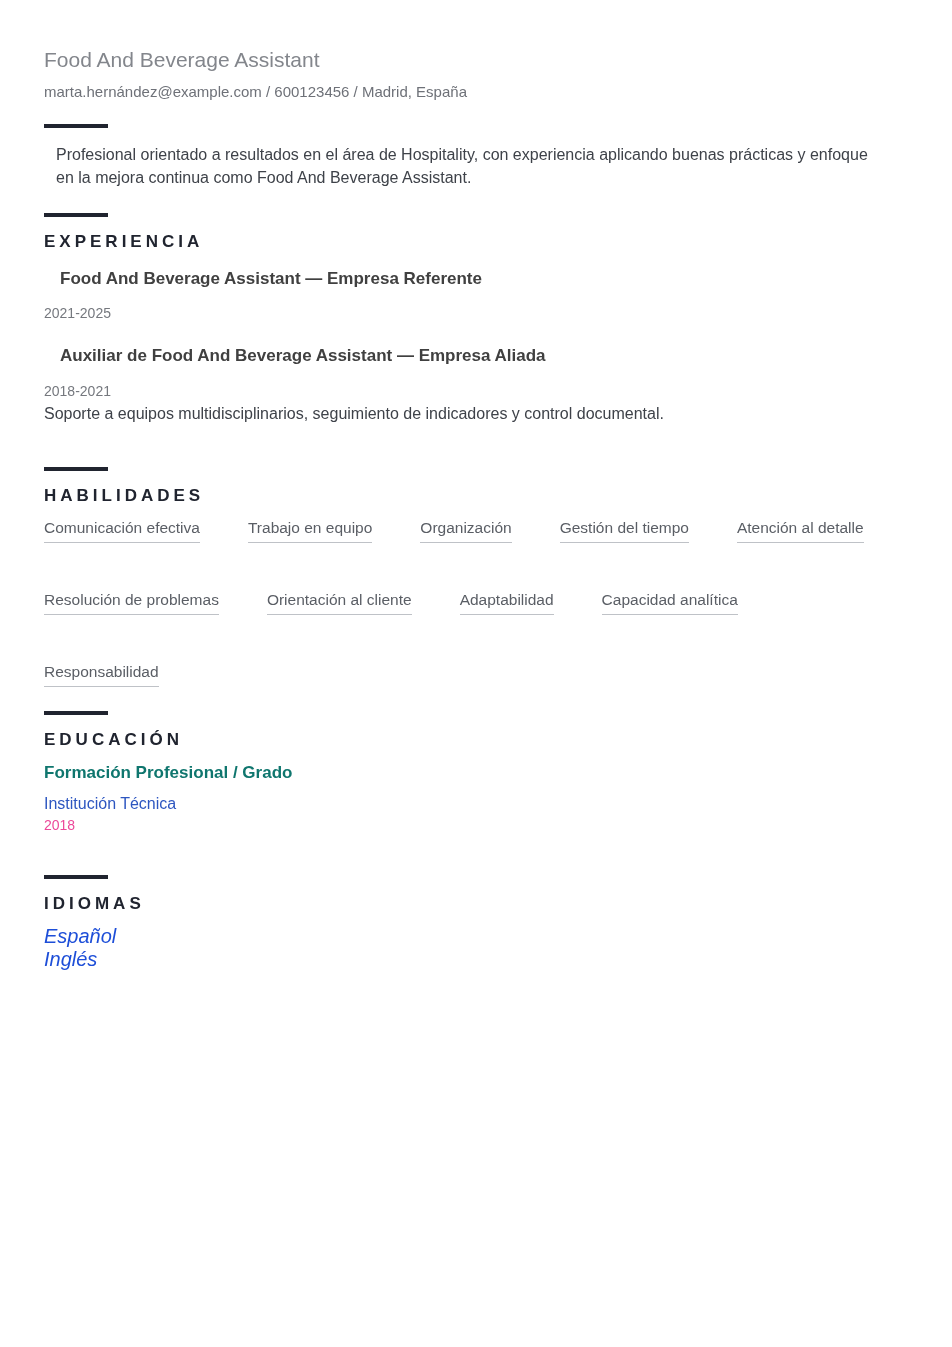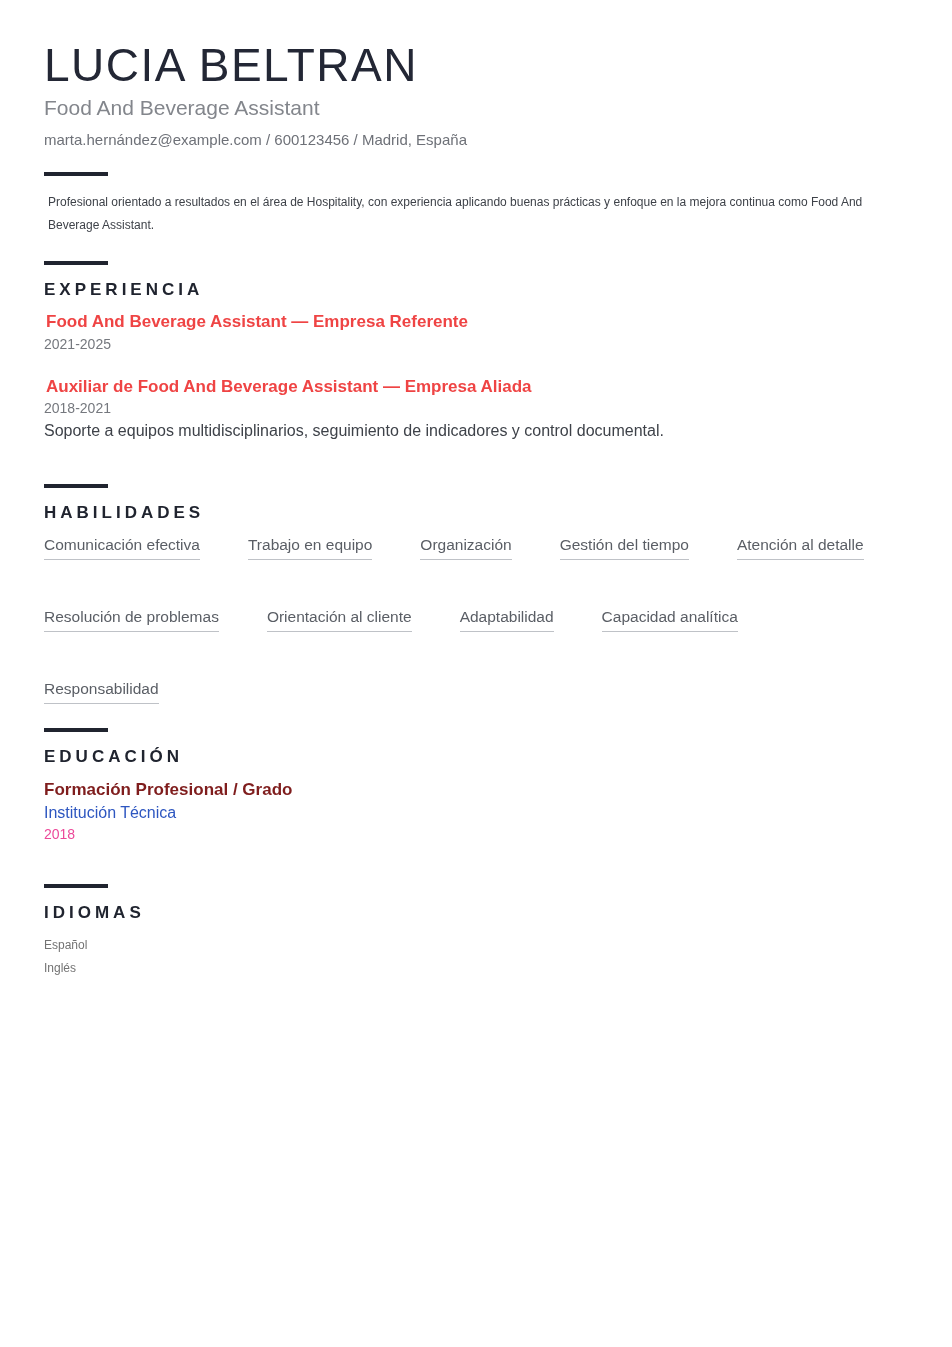--- a/index.html
+++ b/index.html
@@ -50,35 +50,35 @@
     margin-bottom: 15px;
   }
   .section-heading {
     margin: 0 0 11px 0;
     font-size: 17px;
     font-weight: 700;
     letter-spacing: 4px;
     color: #20242f;
   }
   .body-text {
-    margin: 4px;
-    font-size: 12px;
+    margin: 12px;
+    font-size: 16px;
     line-height: 23px;
     color: #3e4249;
     max-width: 850px;
   }
 
   
   .job { margin-top: 2px; }
   .job + .job { margin-top: 24px; }
   .job-title {
-    margin: 2px;
+    margin: 16px;
     font-size: 17px;
     font-weight: 700;
-    color: #ef4444;
+    color: #404040;
     line-height: 1.25;
   }
   .job-dates {
     margin: 3px 0 4px 0;
     font-size: 14px;
     color: #75787e;
   }
   .job-desc {
     margin: 0;
     font-size: 16px;
@@ -99,50 +99,50 @@
   .skill-tag {
     font-size: 15.5px;
     color: #5a5e65;
     padding-bottom: 5px;
     border-bottom: 1px solid #bfc2c7;
     white-space: nowrap;
   }
 
   
   .edu-degree {
-    margin: 13px 0 4px 0;
+    margin: 13px 0 12px 0;
     font-size: 17px;
     font-weight: 700;
-    color: #7f1d1d;
+    color: #0f766e;
   }
   .edu-institution {
     margin-top: 2px;
     font-size: 16px;
     color: #2d56c0;
   }
   .edu-year {
     margin-top: 4px;
     font-size: 14px;
     color: #ec4899;
   }
 
   
   .language-item {
-    font-size: 12px;
+    font-size: 20px;
     line-height: 23px;
-    color: #737373;
+    color: #1d4ed8;
+    font-style: italic;
   }
 </style>
 </head>
 <body>
 
 <div class="page">
 
   <header>
-    <h1 class="name">LUCIA BELTRAN</h1>
     <div class="subtitle">Food And Beverage Assistant</div>
     <div class="contact-line">marta.hernández@example.com / 600123456 / Madrid, España</div>
   </header>
 
   <section class="section">
     <div class="divider"></div>
     <p class="body-text">Profesional orientado a resultados en el área de Hospitality, con experiencia aplicando buenas prácticas y enfoque en la mejora continua como Food And Beverage Assistant.</p>
   </section>
 
   <section class="section">

